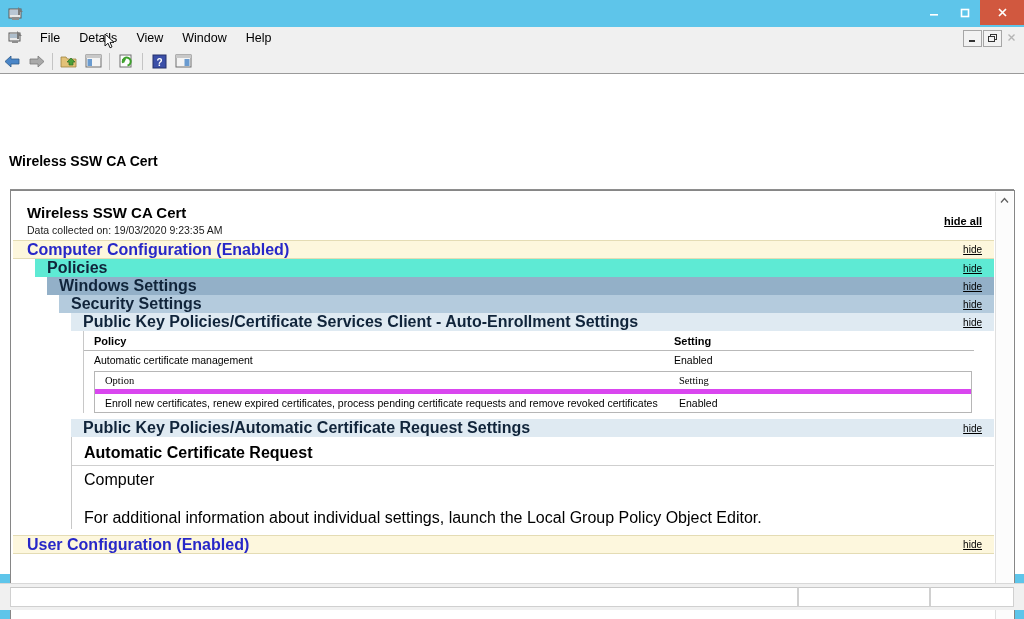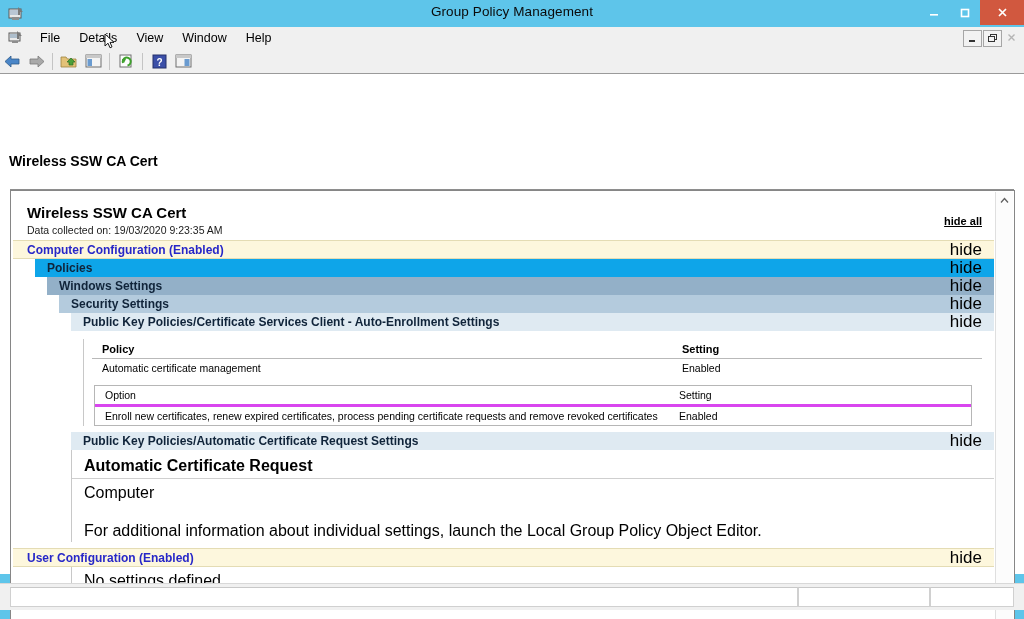--- a/index.html
+++ b/index.html
@@ -69,51 +69,51 @@
 
   
   .rpt{position:relative;padding:0;font-size:11px;color:#000;}
   .rpt-title{font-size:15px;font-weight:bold;padding:11px 0 0 14px;color:#000;}
   .rpt-sub{font-size:10.5px;padding:3px 0 4px 14px;color:#1a1a1a;}
 
   .hide-all{position:absolute;right:12px;top:22px;font-size:11px;font-weight:bold;color:#000;
             text-decoration:underline;}
 
   .bar{position:relative;height:18px;display:flex;align-items:center;box-sizing:border-box;}
-  .bar .lbl{font-size:12px;font-weight:bold;text-align:center;}
-  .bar .hide{position:absolute;right:12px;font-size:17px;color:#000;font-weight:normal;}
+  .bar .lbl{font-size:16px;font-weight:bold;text-align:center;}
+  .bar .hide{position:absolute;right:12px;font-size:10px;color:#000;text-decoration:underline;font-weight:normal;}
 
   .bar-cfg{background:#fdf7dd;border-top:1px solid #e4dcb4;border-bottom:1px solid #e4dcb4;
            padding-left:14px;height:19px;}
   .bar-cfg .lbl{color:#2727c8;}
-  .bar-l1{background:#0ea5e9;margin-left:22px;padding-left:12px;}
+  .bar-l1{background:#5eead4;margin-left:22px;padding-left:12px;}
   .bar-l1 .lbl{color:#10243a;}
   .bar-l2{background:#93b0c8;margin-left:34px;padding-left:12px;}
   .bar-l2 .lbl{color:#10243a;}
   .bar-l3{background:#b4cbdd;margin-left:46px;padding-left:12px;}
   .bar-l3 .lbl{color:#10243a;}
   .bar-l4{background:#dfeaf2;margin-left:58px;padding-left:12px;}
   .bar-l4 .lbl{color:#10243a;font-weight:bold;}
 
   .indent{margin-left:70px;border-left:1px solid #c8c8c8;}
   .indent2{margin-left:58px;border-left:1px solid #c8c8c8;}
 
-  .tbl{width:890px;margin:8px;border-collapse:collapse;}
+  .tbl{width:890px;margin:0;border-collapse:collapse;}
   .tbl th{
     text-align:left;font-size:11px;font-weight:bold;padding:4px 0 3px 10px;
     border-bottom:1px solid #b9b9b9;color:#000;background:#fff;
   }
   .tbl td{font-size:10.5px;padding:3px 0 3px 10px;vertical-align:top;color:#000;}
   .col-set{width:300px;}
   .row-main td{border-bottom:0px;}
 
   .subbox{margin:2px 0 6px 10px;width:878px;border:1px solid #b6b6b6;background:#fff;box-sizing:border-box;}
   .subtbl{width:100%;border-collapse:collapse;}
   .subtbl td{font-size:10.5px;padding:3px 0 3px 10px;vertical-align:top;color:#000;}
-  .subtbl tr.hdr td{border-bottom:3px solid #d946ef;}
+  .subtbl tr.hdr td{border-bottom:5px solid #d946ef;font-family:Liberation Serif, serif;}
   .subtbl tr.r td{border-bottom:1px solid #dedede;}
   .subtbl tr:last-child td{border-bottom:none;}
   .sub-set{width:292px;}
 
   .sect-title{font-size:16px;font-weight:bold;padding:7px 0 3px 12px;border-bottom:1px solid #cfcfcf;
               margin-right:0;}
   .plain{font-size:16px;padding:5px 0 2px 12px;}
   .plain.gap{padding-top:18px;}
 
   
@@ -133,21 +133,20 @@
 
   <div class="titlebar">
     <span class="title-icon">
       <svg width="17" height="17" viewBox="0 0 17 17">
         <rect x="1" y="4" width="12" height="9" fill="#e8e8e8" stroke="#5a5a5a" stroke-width="1"></rect>
         <rect x="2" y="5" width="10" height="5" fill="#b9c6d4"></rect>
         <rect x="4" y="12" width="7" height="3" fill="#8e8e8e"></rect>
         <path d="M10 2 L15 7 L12 7 L12 10 L10 10 Z" fill="#7a7a7a"></path>
       </svg>
     </span>
-    <div class="title-text">Group Policy Management</div>
     <div class="wbtns">
       <div class="wbtn">
         <svg width="12" height="12" viewBox="0 0 12 12">
             <rect x="2" y="7" width="8" height="1.6" fill="#ffffff"></rect>
           </svg>
       </div>
       <div class="wbtn">
         <svg width="12" height="12" viewBox="0 0 12 12">
             <rect x="2.5" y="2.5" width="7" height="7" fill="none" stroke="#ffffff" stroke-width="1.6"></rect>
           </svg>
@@ -329,23 +328,20 @@
             <div class="sect-title">Automatic Certificate Request</div>
             <div class="plain">Computer</div>
             <div class="plain gap">For additional information about individual settings, launch the Local Group Policy Object Editor.</div>
           </div>
 
           <div class="bar bar-cfg" style="margin-top:6px">
             <span class="lbl">User Configuration (Enabled)</span>
             <span class="hide">hide</span>
           </div>
 
-          <div class="indent2">
-            <div class="plain" style="border-bottom:1px solid #d5d5d5;padding-bottom:5px;">No settings defined.</div>
-          </div>
 
         </div>
       </div>
 
       <div class="vscroll">
         <div class="vs-arrow">
           <svg width="9" height="7" viewBox="0 0 9 7">
               <path d="M1 5.5 L4.5 1.5 L8 5.5" fill="none" stroke="#606060" stroke-width="1.3"></path>
             </svg>
         </div>

